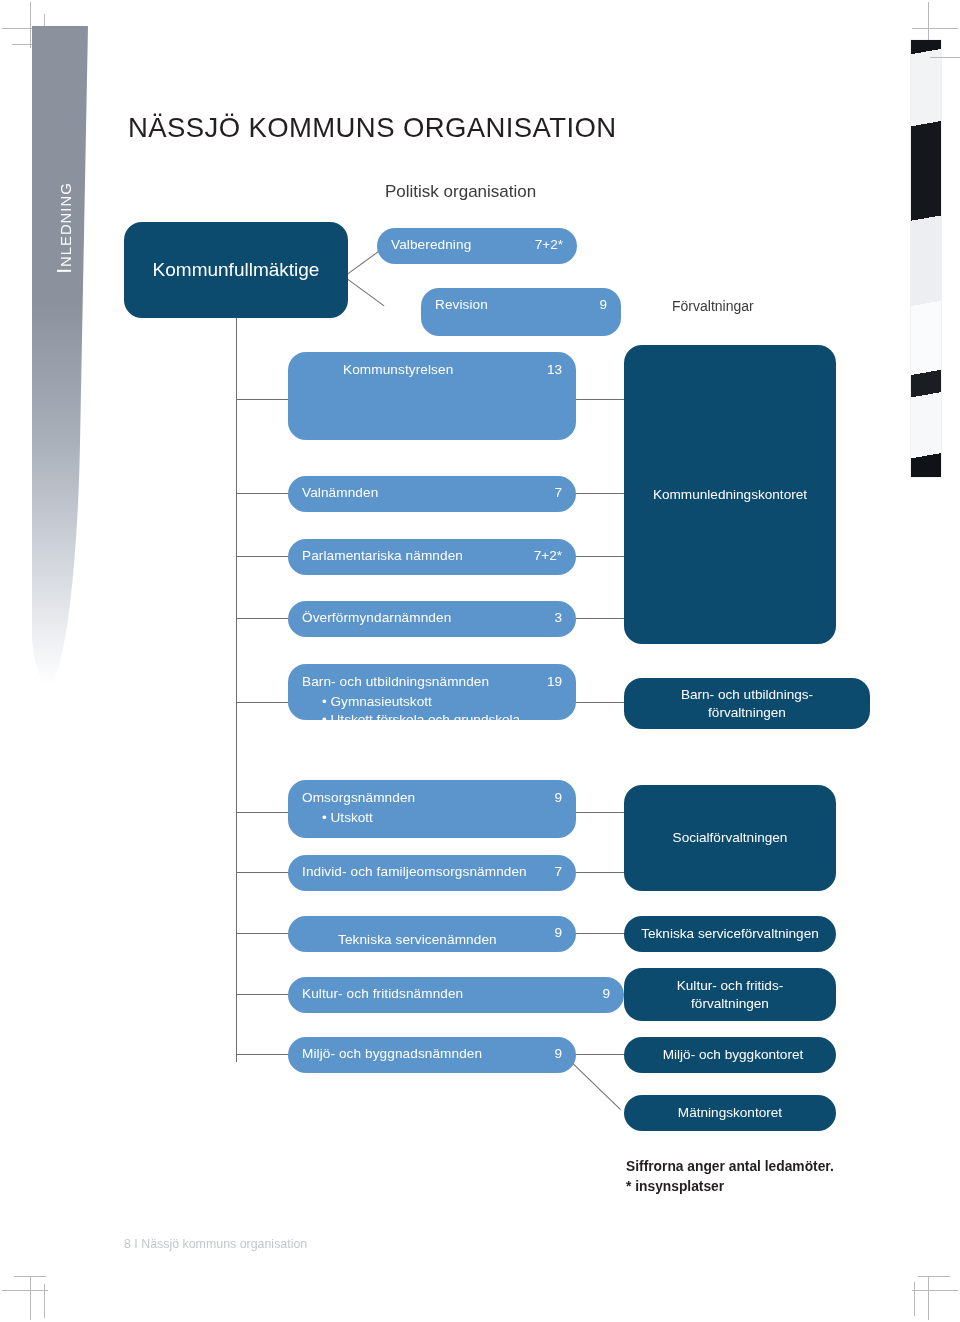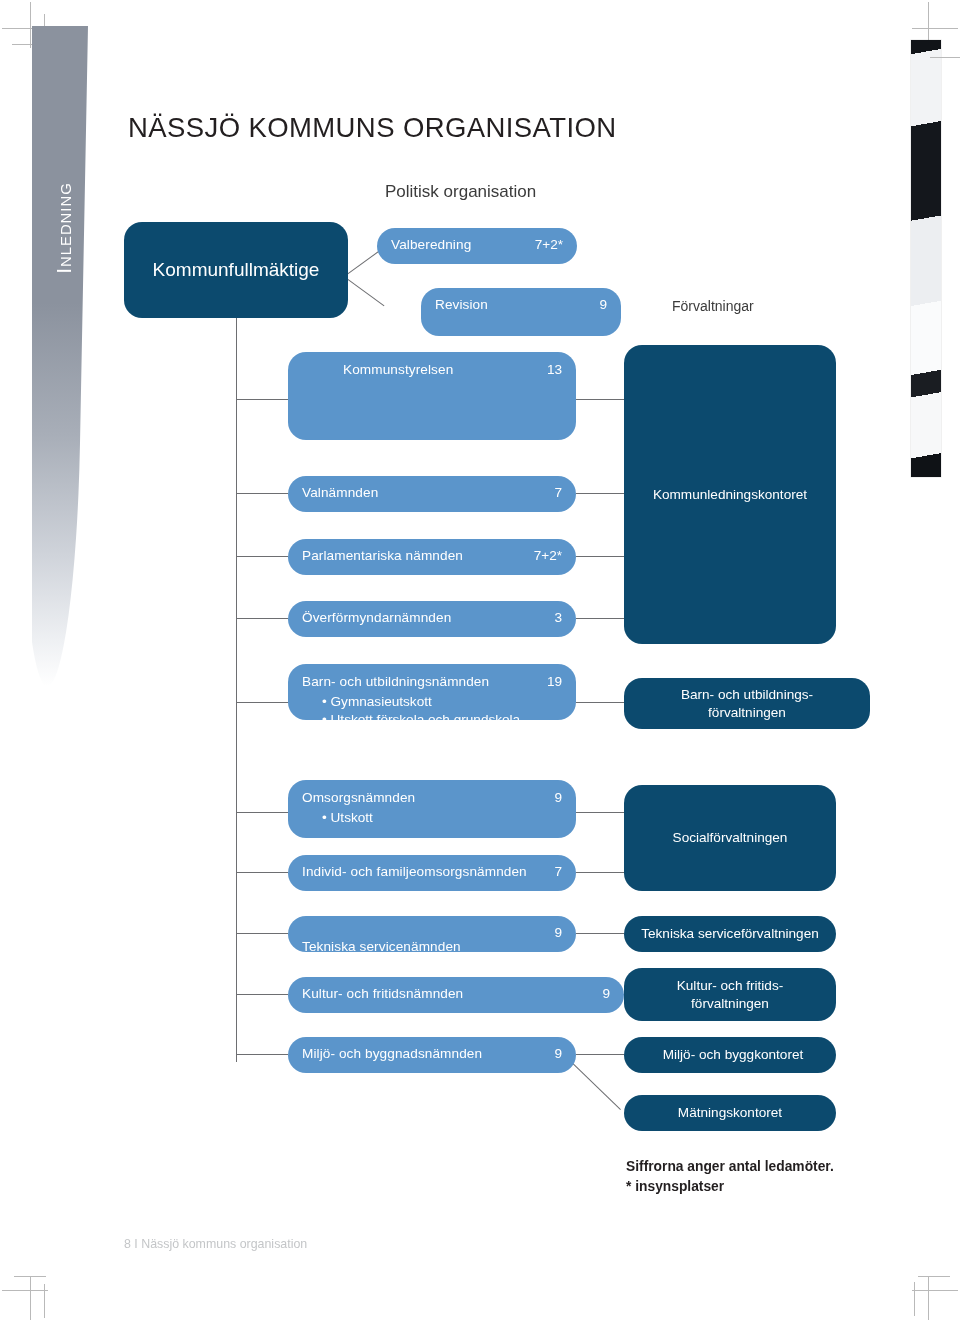--- a/index.html
+++ b/index.html
@@ -197,21 +197,21 @@
       <li>• Utskott</li>
     </ul>
   </div>
 
   <div class="box light" style="left:288px;top:855px;width:288px;height:36px;">
     <span class="bname" style="top:9px;">Individ- och familjeomsorgsnämnden</span>
     <span class="bnum" style="top:9px;">7</span>
   </div>
 
   <div class="box light" style="left:288px;top:916px;width:288px;height:36px;">
-    <span class="bname" style="top:23px;">Tekniska servicenämnden</span>
+    <span class="bname" style="top:16px;margin-left:36px;">Tekniska servicenämnden</span>
     <span class="bnum" style="top:9px;">9</span>
   </div>
 
   <div class="box light" style="left:288px;top:977px;width:336px;height:36px;">
     <span class="bname" style="top:9px;">Kultur- och fritidsnämnden</span>
     <span class="bnum" style="top:9px;">9</span>
   </div>
 
   <div class="box light" style="left:288px;top:1037px;width:288px;height:36px;">
     <span class="bname" style="top:9px;">Miljö- och byggnadsnämnden</span>

